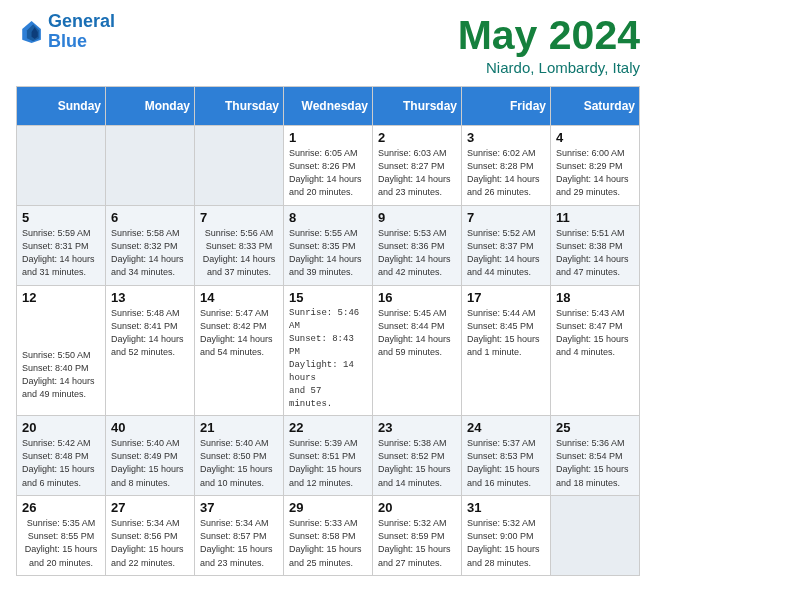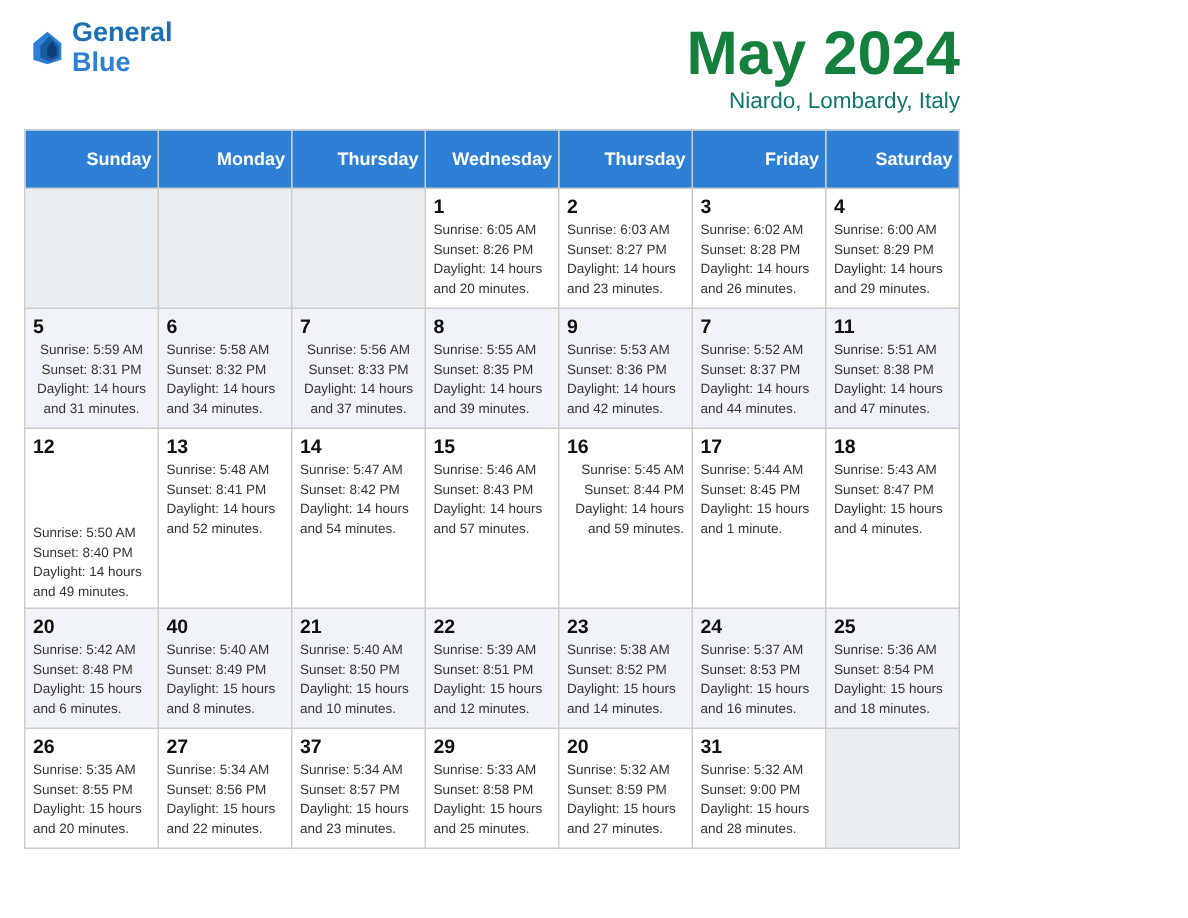--- a/index.html
+++ b/index.html
@@ -157,21 +157,21 @@
             <div class="day-num">4</div>
             <div class="day-info" style="white-space: pre-line;">Sunrise: 6:00 AM
 Sunset: 8:29 PM
 Daylight: 14 hours
 and 29 minutes.</div>
           </td>
         </tr>
         <tr>
           <td>
             <div class="day-num">5</div>
-            <div class="day-info" style="white-space: pre-line; text-align: center;">Sunrise: 5:59 AM
+            <div class="day-info" style="white-space: pre-line;">Sunrise: 5:59 AM
 Sunset: 8:31 PM
 Daylight: 14 hours
 and 31 minutes.</div>
           </td>
           <td>
             <div class="day-num">6</div>
             <div class="day-info" style="white-space: pre-line;">Sunrise: 5:58 AM
 Sunset: 8:32 PM
 Daylight: 14 hours
 and 34 minutes.</div>
@@ -229,28 +229,28 @@
           </td>
           <td>
             <div class="day-num">14</div>
             <div class="day-info" style="white-space: pre-line;">Sunrise: 5:47 AM
 Sunset: 8:42 PM
 Daylight: 14 hours
 and 54 minutes.</div>
           </td>
           <td>
             <div class="day-num">15</div>
-            <div class="day-info" style="white-space: pre-line;">Sunrise: 5:46 AM
+            <div class="day-info" style="white-space: pre-line; font-family: Liberation Mono, monospace;">Sunrise: 5:46 AM
 Sunset: 8:43 PM
 Daylight: 14 hours
 and 57 minutes.</div>
           </td>
           <td>
             <div class="day-num">16</div>
-            <div class="day-info" style="white-space: pre-line; text-align: right;">Sunrise: 5:45 AM
+            <div class="day-info" style="white-space: pre-line;">Sunrise: 5:45 AM
 Sunset: 8:44 PM
 Daylight: 14 hours
 and 59 minutes.</div>
           </td>
           <td>
             <div class="day-num">17</div>
             <div class="day-info" style="white-space: pre-line;">Sunrise: 5:44 AM
 Sunset: 8:45 PM
 Daylight: 15 hours
 and 1 minute.</div>
@@ -310,21 +310,21 @@
             <div class="day-num">25</div>
             <div class="day-info" style="white-space: pre-line;">Sunrise: 5:36 AM
 Sunset: 8:54 PM
 Daylight: 15 hours
 and 18 minutes.</div>
           </td>
         </tr>
         <tr>
           <td>
             <div class="day-num">26</div>
-            <div class="day-info" style="white-space: pre-line;">Sunrise: 5:35 AM
+            <div class="day-info" style="white-space: pre-line; text-align: center;">Sunrise: 5:35 AM
 Sunset: 8:55 PM
 Daylight: 15 hours
 and 20 minutes.</div>
           </td>
           <td>
             <div class="day-num">27</div>
             <div class="day-info" style="white-space: pre-line;">Sunrise: 5:34 AM
 Sunset: 8:56 PM
 Daylight: 15 hours
 and 22 minutes.</div>

